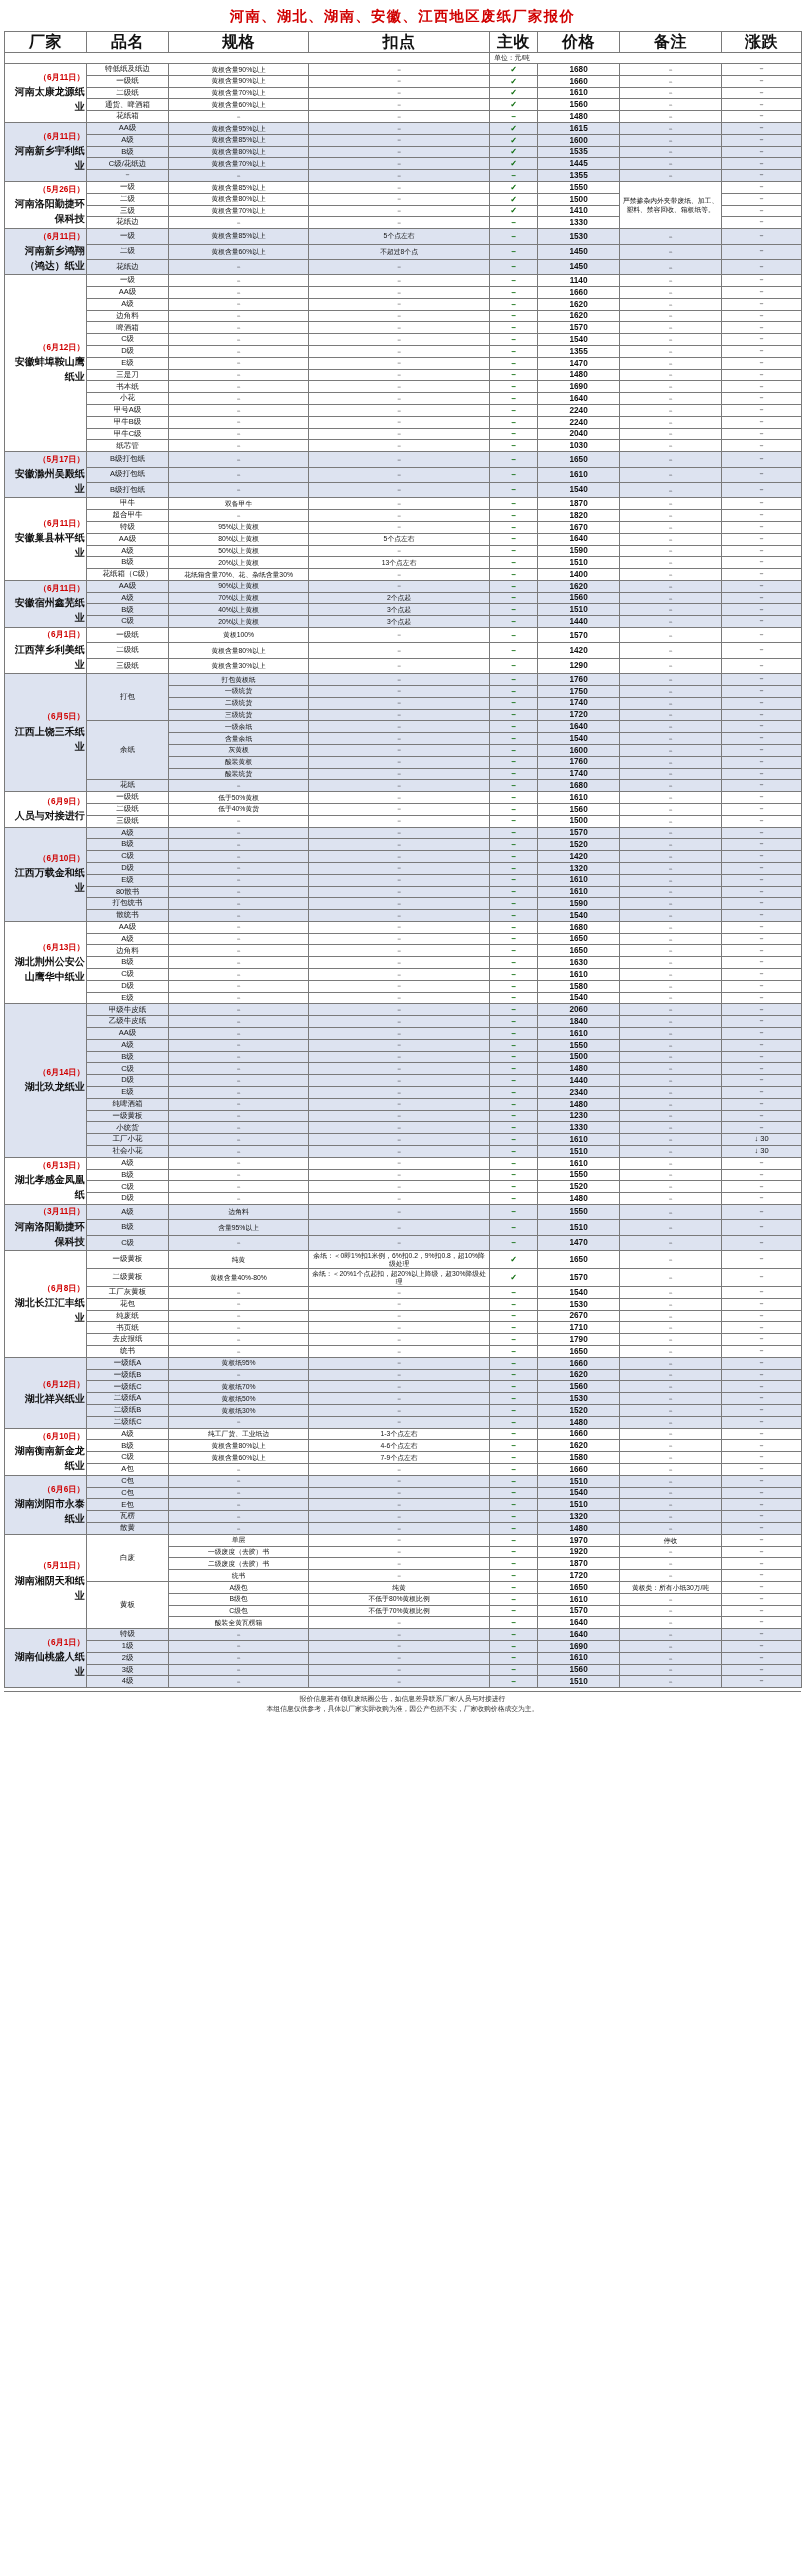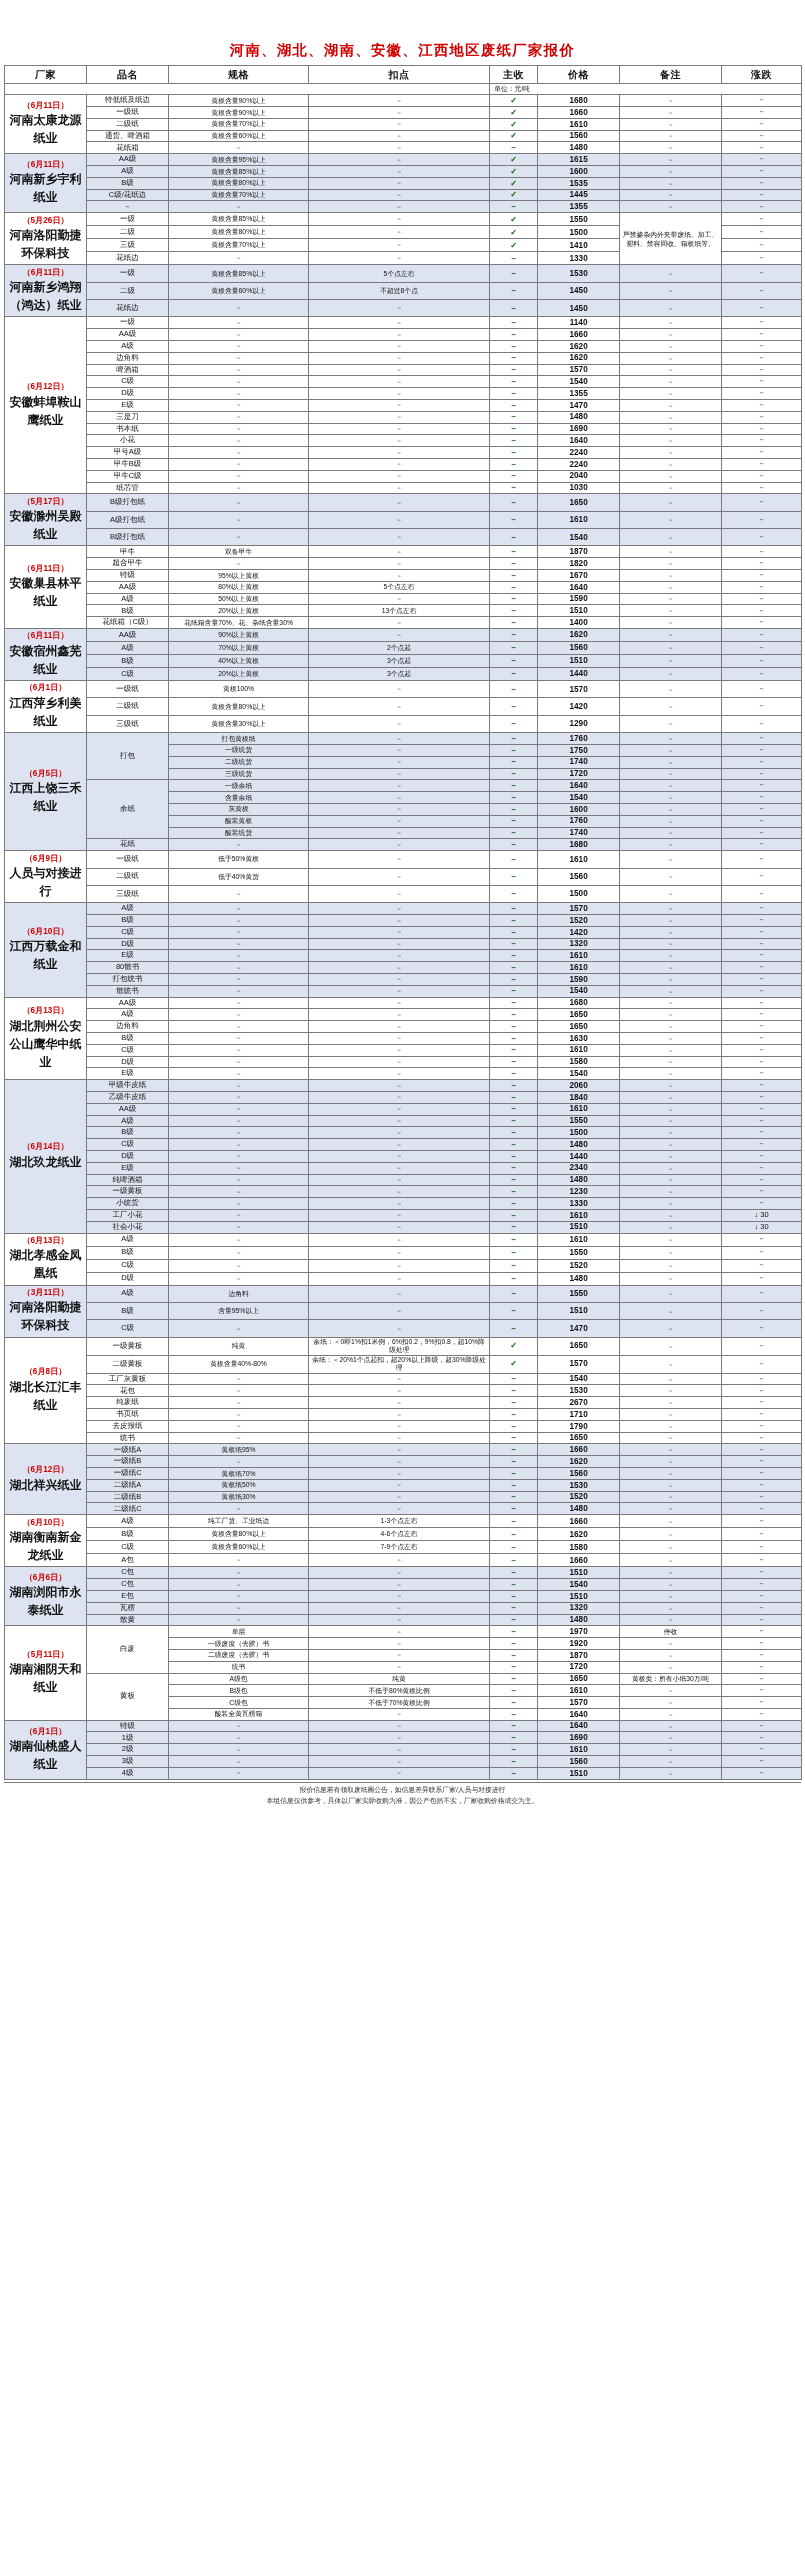--- a/index.html
+++ b/index.html
@@ -2,21 +2,21 @@
 <html style="font-size:11px"><head>
 <meta charset="utf-8">
 <style>
   * { box-sizing: border-box; }
   body {
     margin: 0;
     background: #ffffff;
     font-family: "Liberation Sans", sans-serif;
     width: 805px;
   }
-  .page { width: 805px; padding: 2.7px 4.1px 0 4.1px; margin-top: 34px; }
+  .page { width: 805px; padding: 2.7px 4.1px 0 4.1px; }
   .title {
     text-align: center;
     color: #d00000;
     font-weight: bold;
     font-size: 14.3px;
     letter-spacing: 1.4px;
     padding: 4.1px 0 5.5px 0;
     font-family: "Liberation Serif", serif;
   }
   table { border-collapse: collapse; width: 797px; table-layout: fixed; }
@@ -26,40 +26,41 @@
     text-align: center;
     vertical-align: middle;
     padding: 0.7px 1.4px;
     line-height: 1.15;
     color: #111;
     word-break: break-all;
   }
   thead th {
     background: #ffffff;
     font-weight: bold;
-    font-size: 10px;
+    font-size: 16px;
     height: 18px;
     letter-spacing: 0.7px;
     font-family: "Liberation Serif", serif;
   }
   .unit-row td {
     font-size: 6.8px;
     text-align: right;
     padding-right: 2.7px;
     height: 11px;
     border-top: none;
   }
   .factory {
     font-size: 7.5px;
     font-weight: bold;
     line-height: 1.5;
     padding: 1.4px;
+    text-align: right;
   }
   .factory .date { color: #d00000; display: block; font-size: 8.2px; }
-  .factory .name { color: #111; display: block; font-size: 12px; font-family: Liberation Mono, monospace; }
+  .factory .name { color: #111; display: block; font-size: 10px; }
   .grade { font-size: 7.5px; }
   .spec { font-size: 6.8px; }
   .koudian { font-size: 6.8px; }
   .zhushou { font-size: 8.2px; color: #0b6b0b; font-weight: bold; }
   .price { font-size: 8.2px; font-weight: bold; }
   .note { font-size: 6.8px; line-height: 1.35; }
   .zhangdie { font-size: 7.5px; }
   tr.alt td { background: #dde3f0; }
   tr.r td { height: 11px; }
   .footer {

